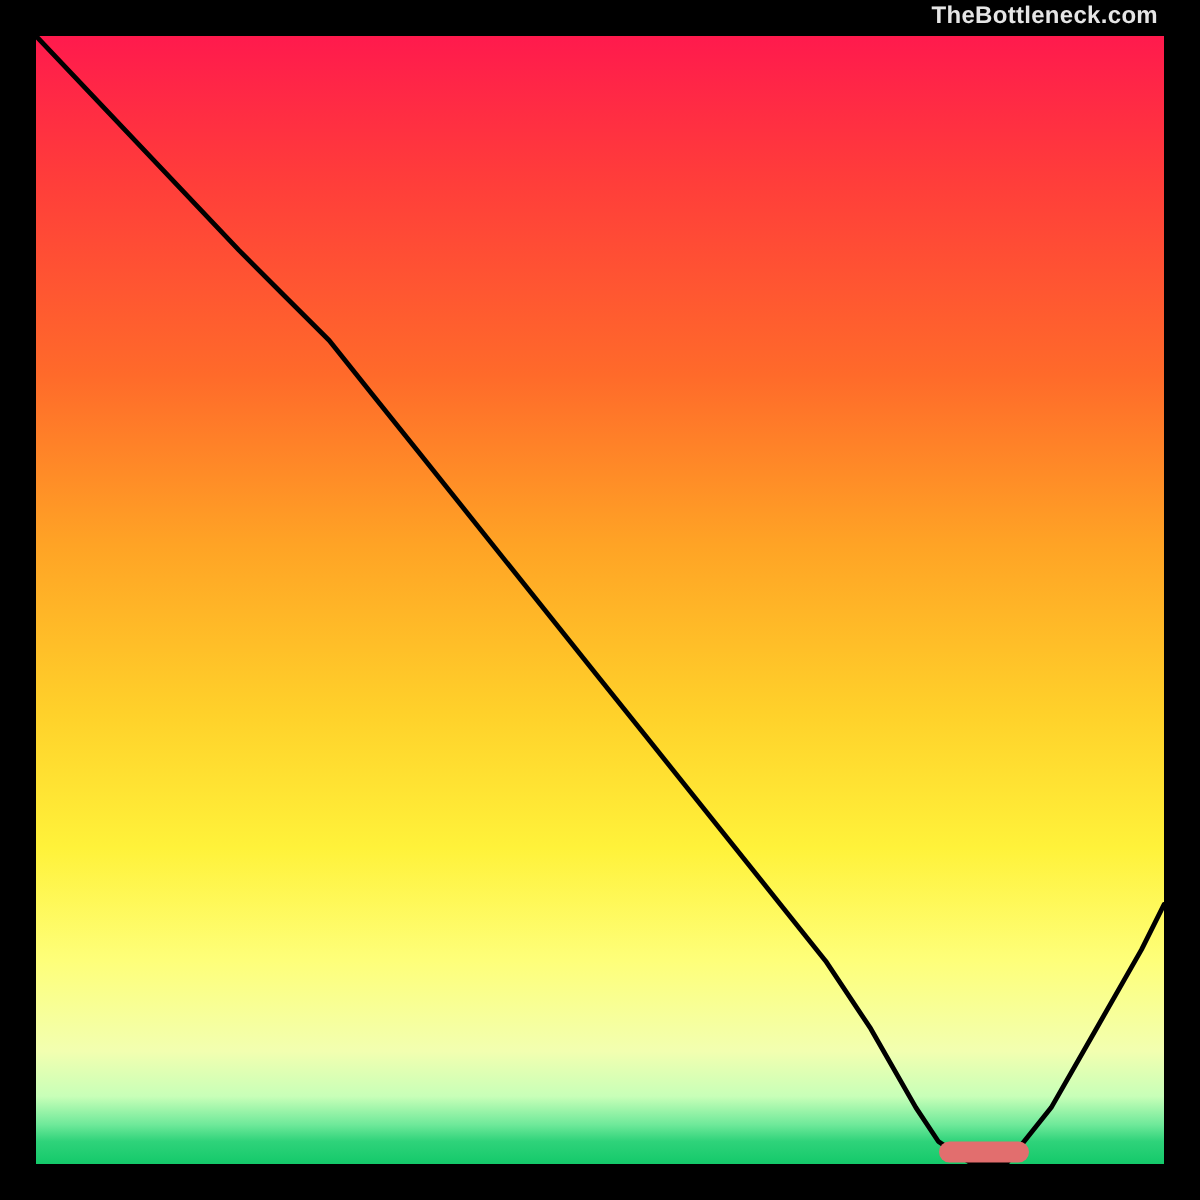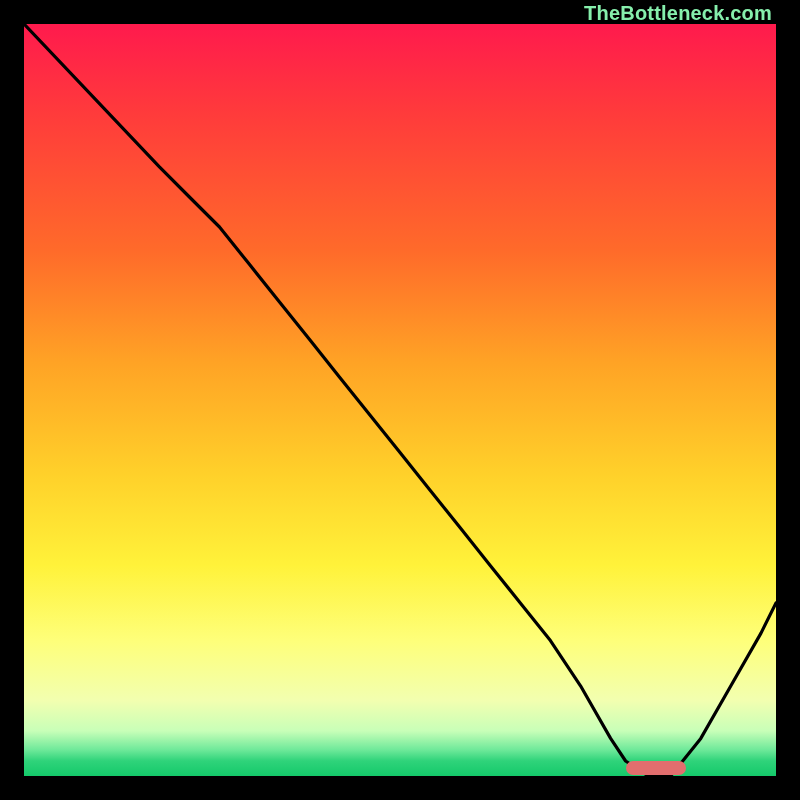--- a/index.html
+++ b/index.html
@@ -56,23 +56,23 @@
     position: absolute;
     width: 60px;
     height: 14px;
     border-radius: 7px;
     background: #e26e6e;
   }
   .watermark {
     position: absolute;
     top: 2px;
     right: 28px;
-    font-size: 20px;
+    font-size: 16px;
     font-weight: 600;
-    color: #86efac;
+    color: #e5e5e5;
     letter-spacing: 0.2px;
     user-select: none;
   }
 </style>
 </head>
 <body>
 
 <div class="canvas">
 
   <div class="watermark">TheBottleneck.com</div>

